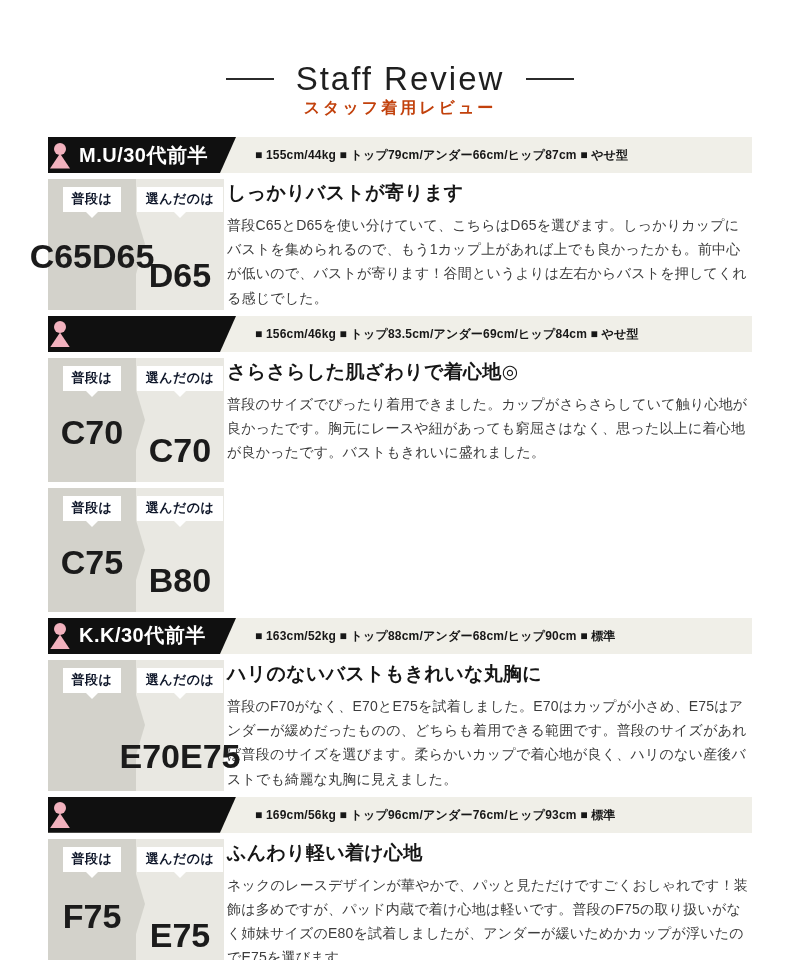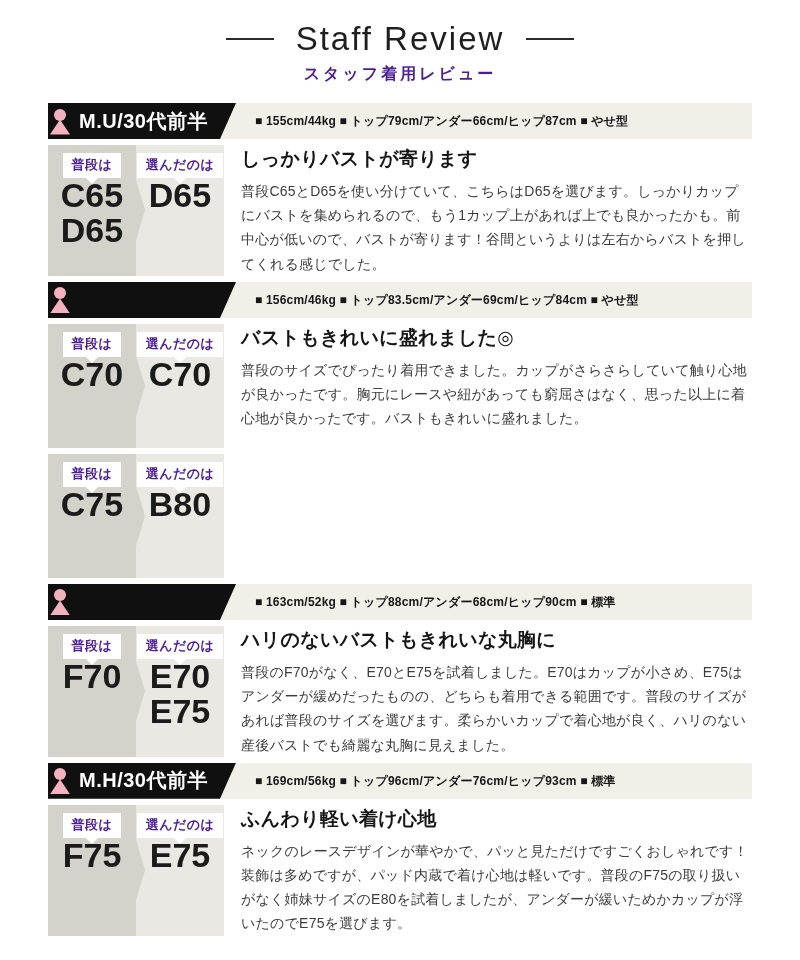--- a/index.html
+++ b/index.html
@@ -9,28 +9,28 @@
     height: 960px;
     font-family: "Liberation Sans", "DejaVu Sans", sans-serif;
     color: #1a1a1a;
     overflow: hidden;
   }
   .page { width: 800px; padding-top: 20px; }
 
   
   .title-wrap { text-align: center; }
   .title-row {
-    display: flex; align-items: center; justify-content: center; gap: 22px;
+    display: flex; align-items: center; justify-content: center; gap: 22px; margin-top: 40px;
   }
   .title-line { width: 48px; height: 2px; background: #2b2b2b; }
   .main-title {
     font-size: 33px; font-weight: 400; letter-spacing: 2px; color: #1f1f1f;
   }
   .sub-title {
-    margin-top: 6px; font-size: 16px; font-weight: bold; letter-spacing: 3px; color: #4c1d95;
+    font-size: 16px; font-weight: bold; letter-spacing: 3px; color: #c2410c;
   }
 
   
   .blocks { margin: 18px 48px 0 48px; width: 704px; }
   .block { margin-bottom: 6px; }
 
   .head-row {
     position: relative; height: 36px; background: #f0efe8;
   }
   .name-plate {
@@ -54,47 +54,47 @@
     padding-left: 207px; font-size: 12px; font-weight: bold; line-height: 36px;
     color: #171717; white-space: nowrap; letter-spacing: 0.2px;
   }
 
   .content-row { display: flex; margin-top: 6px; min-height: 124px; }
 
   
   .size-panel { width: 176px; min-height: 124px; display: flex; flex: 0 0 auto; }
   .size-col { width: 88px; display: flex; flex-direction: column; align-items: center; position: relative; }
   .size-col.usual { background: #d3d2cb; }
-  .size-col.chosen { background: #e9e8e2; }
+  .size-col.chosen { background: #e9e8e2; gap: 37px; }
   .size-col.usual::before {
     content: ""; position: absolute; right: -9px; top: 50%; transform: translateY(-50%);
     width: 0; height: 0; z-index: 1;
     border-left: 9px solid #d3d2cb;
     border-top: 30px solid transparent;
     border-bottom: 30px solid transparent;
   }
   .size-label {
-    position: relative; margin-top: 8px; background: #ffffff; color: #4c1d95;
+    position: relative; margin-top: 8px; background: #ffffff; color: #0f172a;
     font-size: 13px; font-weight: bold; padding: 3px 9px 4px 9px; white-space: nowrap;
     letter-spacing: 0.5px; z-index: 2;
   }
   .size-label::after {
     content: ""; position: absolute; left: 50%; top: 100%; transform: translateX(-50%);
     border-top: 6px solid #ffffff;
     border-left: 6px solid transparent;
     border-right: 6px solid transparent;
   }
   .size-values {
-    flex: 1; display: flex; flex-direction: column; justify-content: flex-start; align-items: center;
+    flex: 1; display: flex; flex-direction: row; justify-content: flex-start; align-items: center;
     font-size: 34px; font-weight: bold; color: #1b1b1b; line-height: 1.04;
     letter-spacing: 0px; padding-bottom: 8px; z-index: 2;
   }
 
   
-  .review-text { flex: 1; padding-left: 17px; padding-top: 1px; }
+  .review-text { flex: 1; padding-left: 3px; padding-top: 1px; }
   .review-title { font-size: 19px; font-weight: bold; color: #161616; margin-bottom: 7px; letter-spacing: 0.3px; }
   .review-body { font-size: 14px; line-height: 1.73; color: #3c3c3c; letter-spacing: 0.2px; }
 </style>
 </head>
 <body>
 
 <div class="page">
 
   <div class="title-wrap">
     <div class="title-row">
@@ -163,21 +163,21 @@
           </div>
           <div class="size-col chosen">
             <span class="size-label">選んだのは</span>
             <div class="size-values">
               <span>C70</span>
               <span></span>
             </div>
           </div>
         </div>
         <div class="review-text">
-          <div class="review-title">バストもきれいに盛れました◎</div>
+          <div class="review-title">さらさらした肌ざわりで着心地◎</div>
           <div class="review-body">普段のサイズでぴったり着用できました。カップがさらさらしていて触り心地が良かったです。胸元にレースや紐があっても窮屈さはなく、思った以上に着心地が良かったです。バストもきれいに盛れました。</div>
         </div>
       </div>
     </div>
 
     <div class="block">
       <div class="content-row">
         <div class="size-panel">
           <div class="size-col usual">
             <span class="size-label">普段は</span>
@@ -197,31 +197,28 @@
       </div>
     </div>
 
     <div class="block">
       <div class="head-row">
         <div class="name-plate">
           <span class="person-icon">
               <span class="head"></span>
               <span class="body"></span>
             </span>
+          <span class="reviewer-name">K.K/30代前半</span>
         </div>
         <div class="stats">■ 163cm/52kg ■ トップ88cm/アンダー68cm/ヒップ90cm ■ 標準</div>
       </div>
       <div class="content-row">
         <div class="size-panel">
           <div class="size-col usual">
             <span class="size-label">普段は</span>
-            <div class="size-values">
-              <span>F70</span>
-              <span></span>
-            </div>
           </div>
           <div class="size-col chosen">
             <span class="size-label">選んだのは</span>
             <div class="size-values">
               <span>E70</span>
               <span>E75</span>
             </div>
           </div>
         </div>
         <div class="review-text">
@@ -231,21 +228,20 @@
       </div>
     </div>
 
     <div class="block">
       <div class="head-row">
         <div class="name-plate">
           <span class="person-icon">
               <span class="head"></span>
               <span class="body"></span>
             </span>
-          <span class="reviewer-name">M.H/30代前半</span>
         </div>
         <div class="stats">■ 169cm/56kg ■ トップ96cm/アンダー76cm/ヒップ93cm ■ 標準</div>
       </div>
       <div class="content-row">
         <div class="size-panel">
           <div class="size-col usual">
             <span class="size-label">普段は</span>
             <div class="size-values">
               <span>F75</span>
               <span></span>

